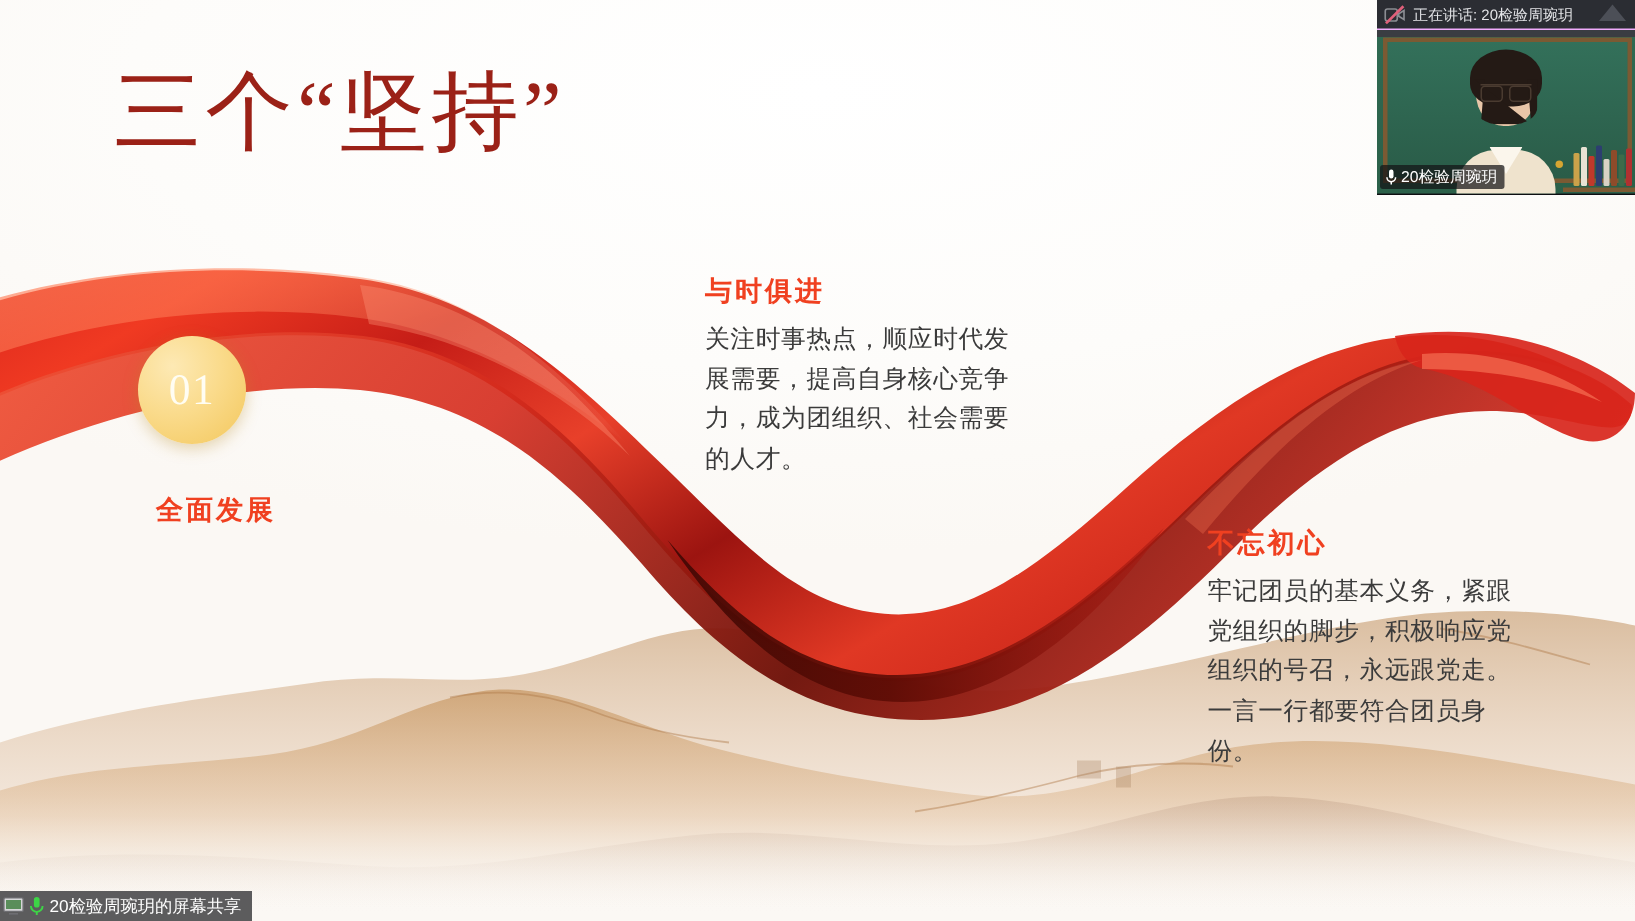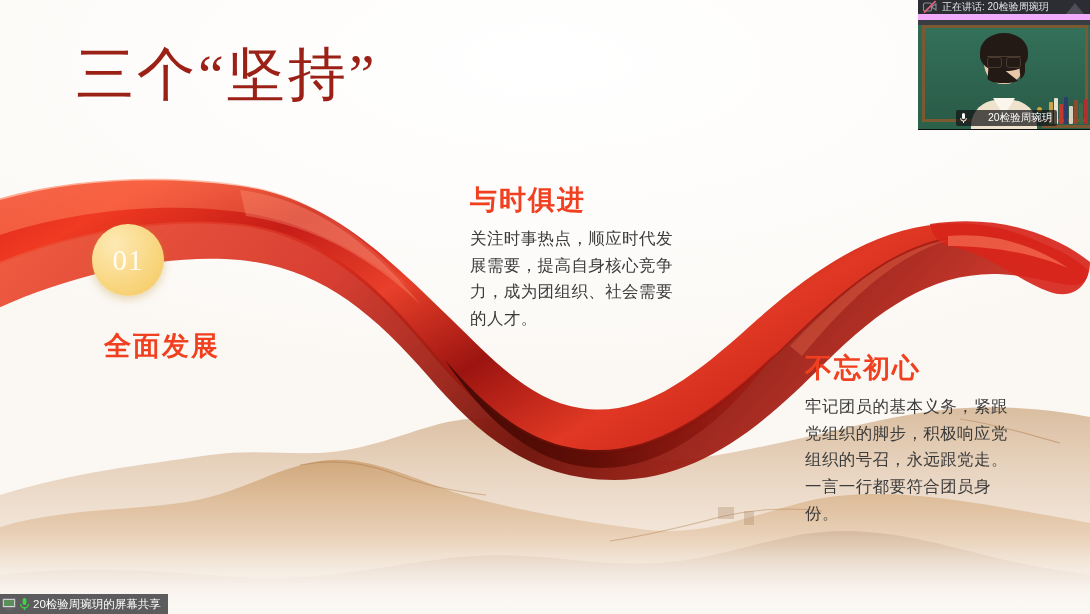--- a/index.html
+++ b/index.html
@@ -48,21 +48,21 @@
     font-family: "Liberation Serif", "DejaVu Serif", serif;
     font-size: 29px; color: #fffdf3; letter-spacing: 1px;
   }
   #circle-01 { left: 92px; top: 224px; }
   #circle-02 { left: 473px; top: 335px; }
   #circle-03 { left: 808px; top: 255px; }
 
   
   .block { position: absolute; }
   .block h2 {
-    font-size: 27px; font-weight: bold; color: #f04020;
+    font-size: 18px; font-weight: bold; color: #f04020;
     letter-spacing: 2px; margin-bottom: 7px;
     font-family: "Liberation Sans", "DejaVu Sans", sans-serif;
   }
   .block p {
     font-size: 16.5px; line-height: 1.62; color: #3b3b3b;
     letter-spacing: 0.4px;
     font-family: "Liberation Sans", "DejaVu Sans", sans-serif;
   }
   #block-1 { left: 104px; top: 328px; width: 222px; }
   #block-2 { left: 470px; top: 182px; width: 212px; }
@@ -74,21 +74,21 @@
     width: 172px; height: 130px;
     background: #1f2126;
     border-bottom: 1px solid #0d0e11;
     overflow: hidden;
   }
   .vp-header {
     position: relative;
     height: 20px; background: #2b2d33;
     display: flex; align-items: center;
     padding: 0 4px;
-    border-bottom: 6px solid #f0abfc;
+    border-bottom: 1px solid #f0abfc;
   }
   .cam-off-icon { width: 16px; height: 14px; flex: 0 0 auto; margin-right: 4px; }
   .vp-header-text {
     color: #e3e4e7; font-size: 10px; white-space: nowrap;
     overflow: hidden; text-overflow: clip; flex: 1 1 auto;
     font-family: "Liberation Sans", "DejaVu Sans", sans-serif;
   }
   .chevron-up {
     position: absolute; right: 6px; top: 3px;
     width: 0; height: 0;
@@ -151,25 +151,24 @@
   }
   .badge-dot {
     position: absolute; right: 48px; bottom: 18px;
     width: 5px; height: 5px; border-radius: 50%; background: #d6a532;
   }
   .books { position: absolute; right: 2px; bottom: 6px; display: flex; align-items: flex-end; gap: 1px; }
   .books i { display: block; width: 4px; border-radius: 1px; }
   .shelf { position: absolute; right: 0; bottom: 2px; width: 48px; height: 3px; background: #7b5a33; }
   .name-tag {
     position: absolute; left: 2px; bottom: 4px;
-    display: flex; align-items: center; gap: 20px;
+    display: flex; align-items: center; gap: 2px;
     background: rgba(20,20,22,0.72);
     padding: 1px 5px 1px 3px;
     border-radius: 2px;
-    margin-left: 36px;
   }
   .name-tag span {
     color: #ffffff; font-size: 10.5px; white-space: nowrap;
     font-family: "Liberation Sans", "DejaVu Sans", sans-serif;
   }
   .mic-icon-white { width: 9px; height: 12px; flex: 0 0 auto; }
 
   
   .share-bar {
     position: absolute; left: 0; bottom: 0;

